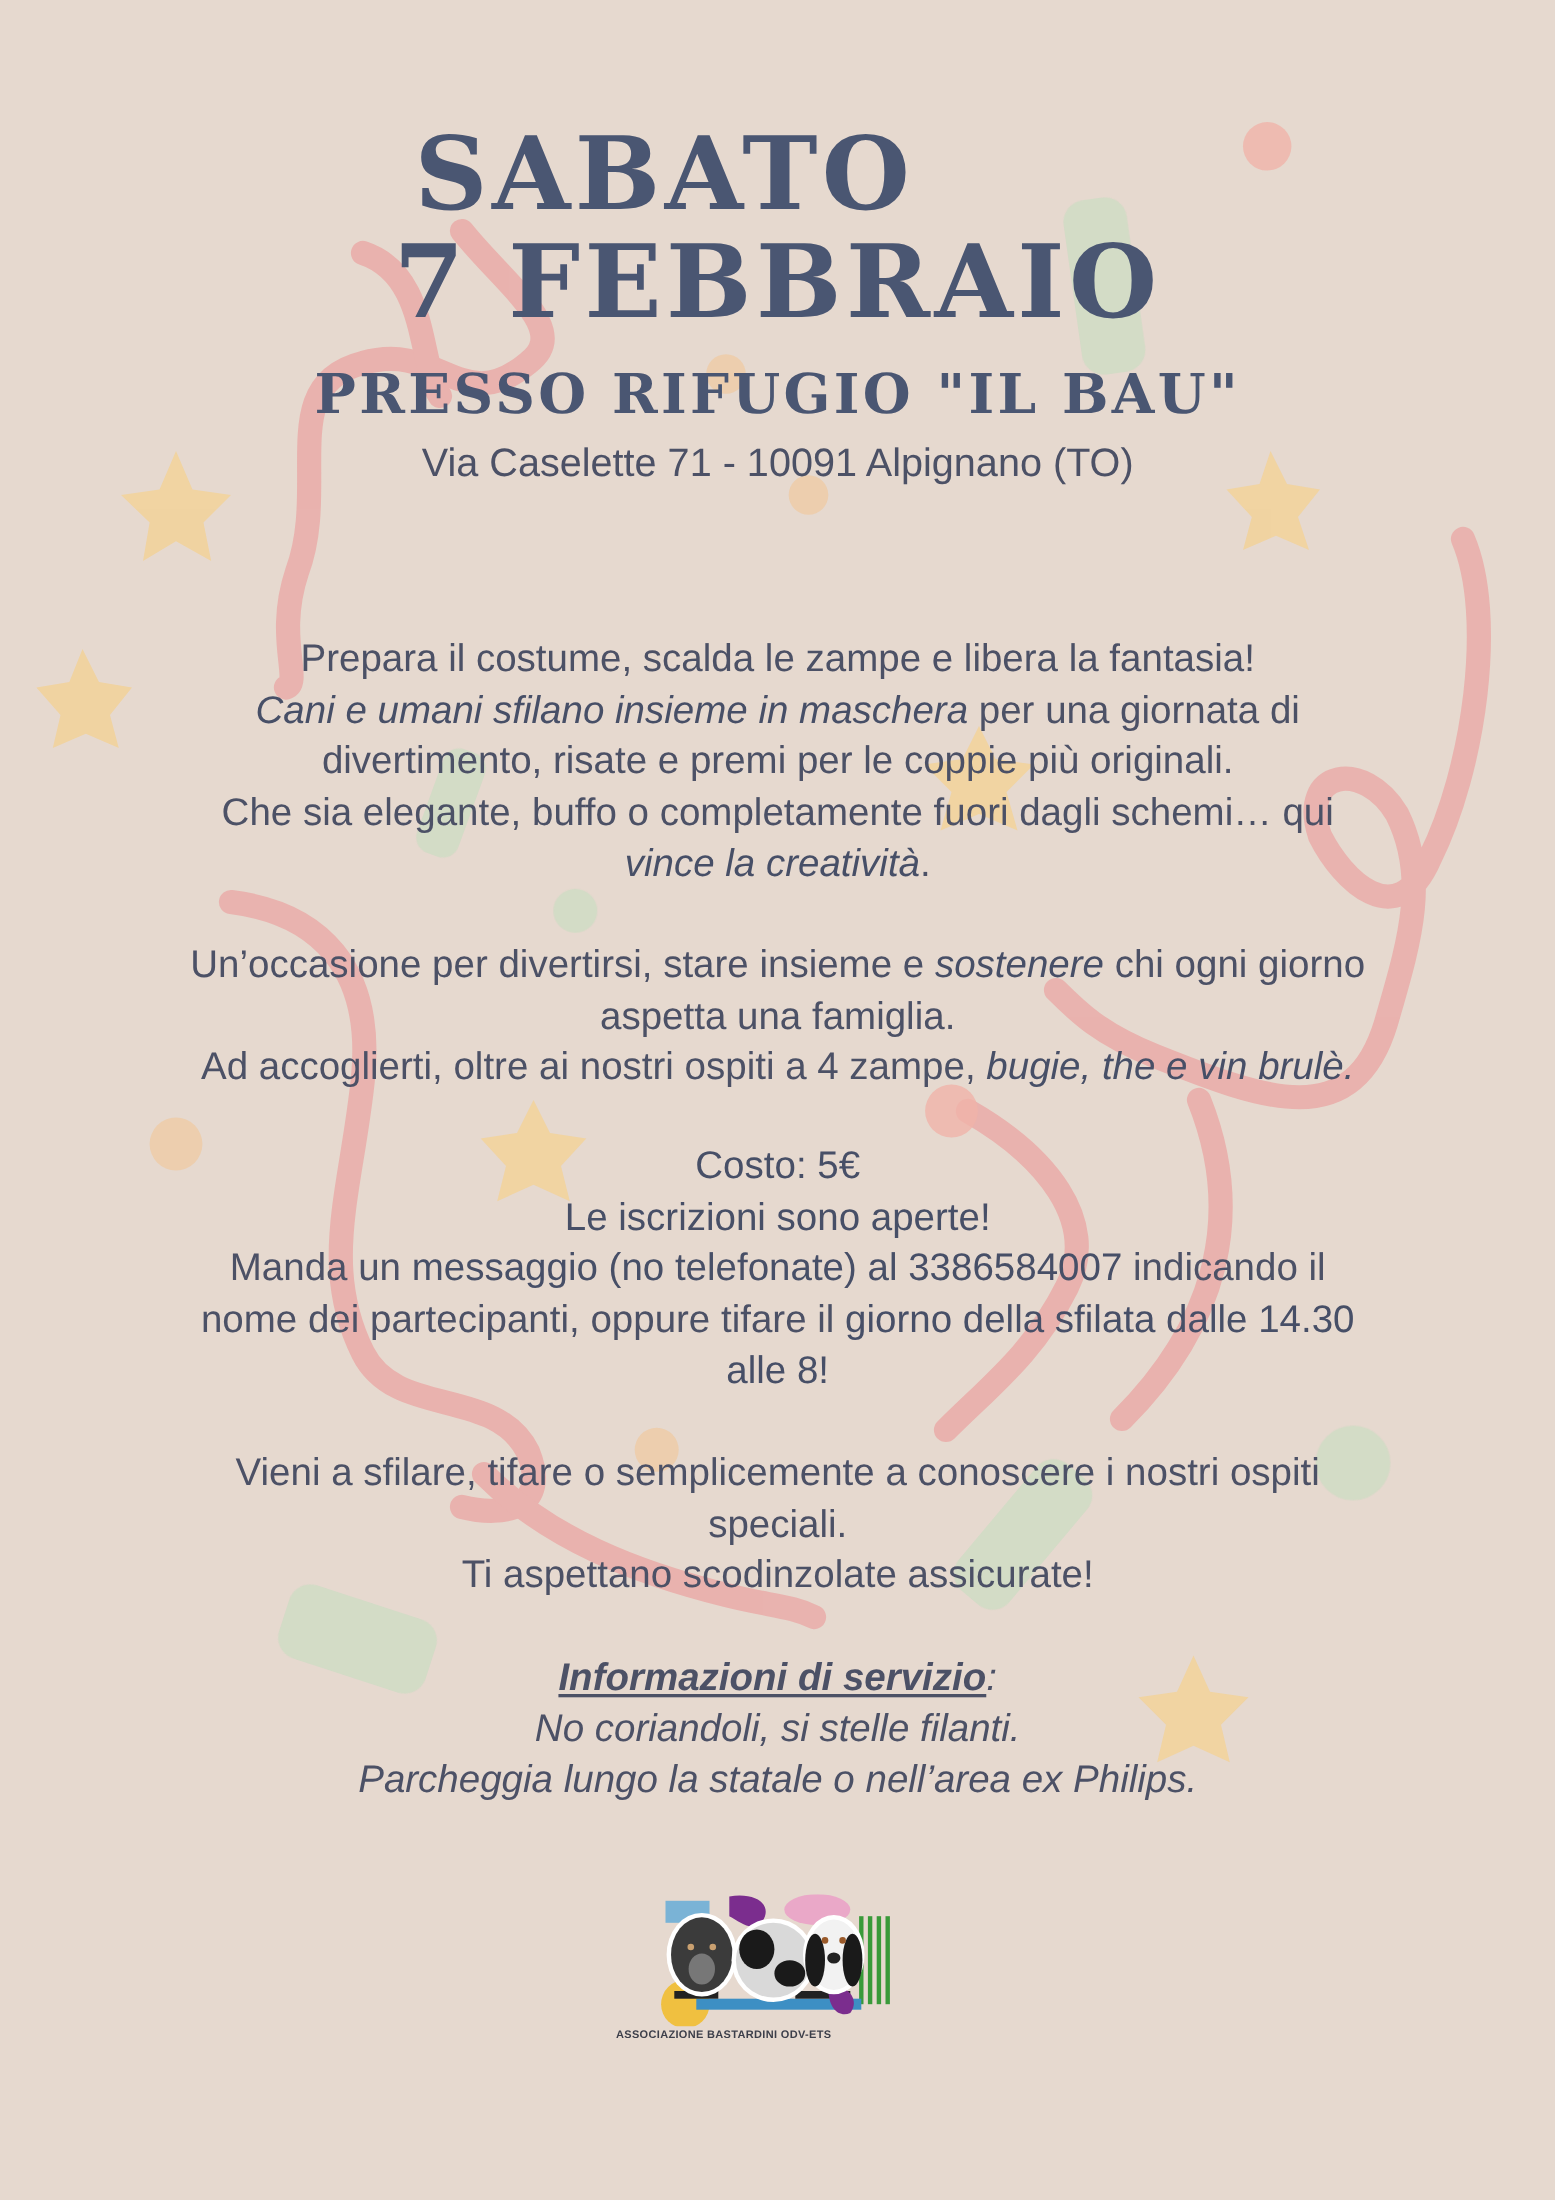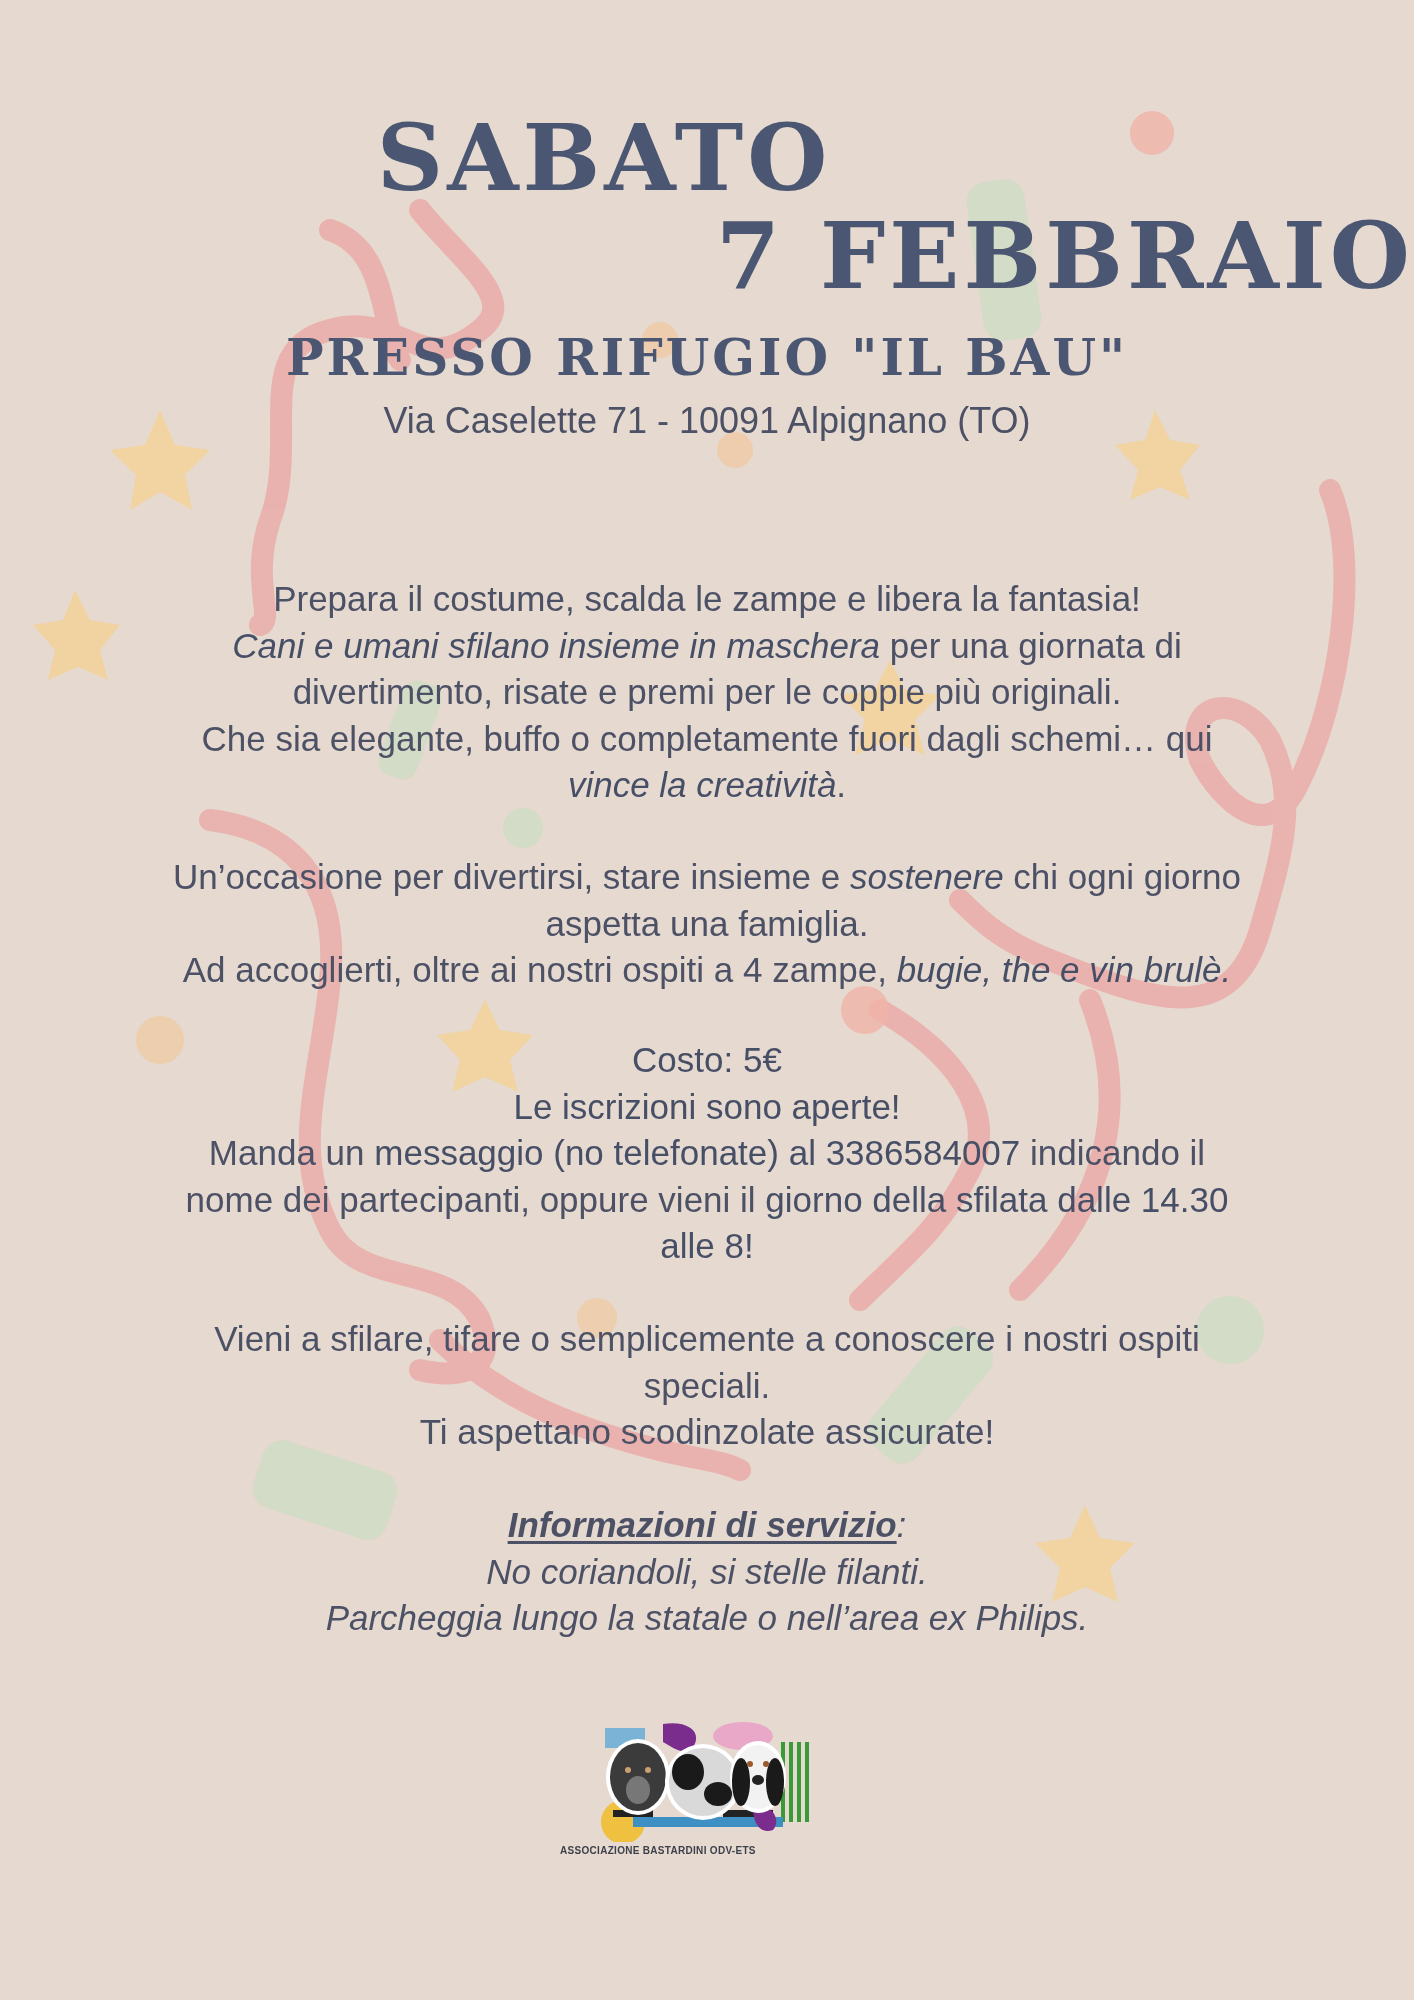--- a/index.html
+++ b/index.html
@@ -3,21 +3,21 @@
 <meta charset="utf-8">
 <style>
   html,body{margin:0;padding:0;}
   body{width:1414px;height:2000px;background:#e6d9cf;position:relative;overflow:hidden;
        font-family:"DejaVu Sans","Liberation Sans",sans-serif;color:#4a5168;}
   .bg{position:absolute;left:0;top:0;width:1414px;height:2000px;z-index:0;}
   .content{position:absolute;left:0;top:0;width:1414px;z-index:1;text-align:center;}
   .title{font-family:"DejaVu Serif","Liberation Serif",serif;font-weight:bold;color:#4a5672;
          letter-spacing:4px;margin:0;line-height:1;}
   .t1{position:absolute;top:112px;left:0;width:1208px;font-size:92px;}
-  .t2{position:absolute;top:210px;left:0;width:1414px;font-size:92px;text-align:right;}
+  .t2{position:absolute;top:210px;left:0;width:1414px;font-size:92px;}
   .t3{position:absolute;top:333px;left:0;width:1414px;font-size:50px;letter-spacing:3px;}
   .addr{position:absolute;top:400px;left:0;width:1414px;font-size:36px;font-weight:300;
         font-family:"Liberation Sans",sans-serif;color:#4c5166;}
   .body-block{position:absolute;left:70px;width:1274px;font-family:"Liberation Sans",sans-serif;
         font-size:35px;line-height:46.5px;color:#4c5166;}
   .body-block b{font-weight:normal;color:#474f67;}
   .body-block i{font-style:italic;}
   .u{text-decoration:underline;text-underline-offset:4px;font-weight:bold;}
   .logo{position:absolute;left:593px;top:1722px;width:230px;height:120px;}
   .logo-cap{position:absolute;left:560px;top:1845px;width:294px;text-align:left;
@@ -81,21 +81,21 @@
   <div class="body-block" style="top:854px;">
     <div><span>Un’occasione per divertirsi, stare insieme e </span><b><i>sostenere</i></b><span> chi ogni giorno</span></div>
     <div>aspetta una famiglia.</div>
     <div><span>Ad accoglierti, oltre ai nostri ospiti a 4 zampe, </span><b><i>bugie, the e vin brulè.</i></b></div>
   </div>
 
   <div class="body-block" style="top:1037px;">
     <div><b>Costo: 5€</b></div>
     <div><b>Le iscrizioni sono aperte!</b></div>
     <div><span>Manda un </span><b>messaggio (no telefonate) al 3386584007</b><span> indicando il</span></div>
-    <div><span>nome dei partecipanti, oppure vieni il </span><b>giorno della sfilata dalle 14.30</b></div>
+    <div><span>nome dei partecipanti, oppure tifare il </span><b>giorno della sfilata dalle 14.30</b></div>
     <div><b>alle 8!</b></div>
   </div>
 
   <div class="body-block" style="top:1316px;">
     <div>Vieni a sfilare, tifare o semplicemente a conoscere i nostri ospiti</div>
     <div>speciali.</div>
     <div>Ti aspettano scodinzolate assicurate!</div>
   </div>
 
   <div class="body-block" style="top:1502px;font-style:italic;">

